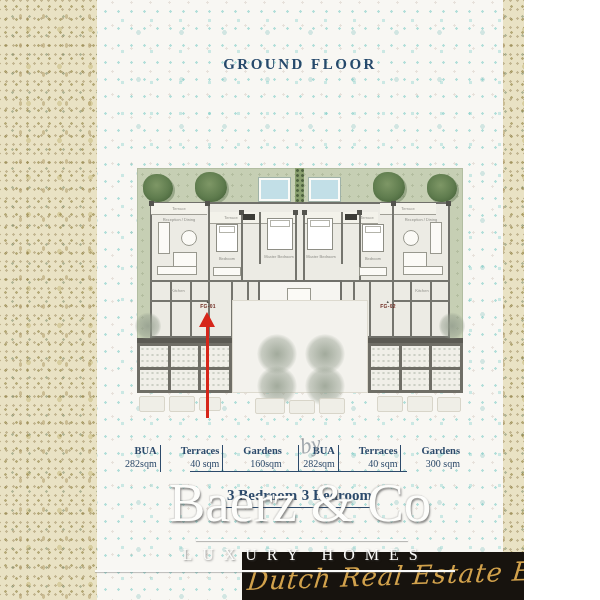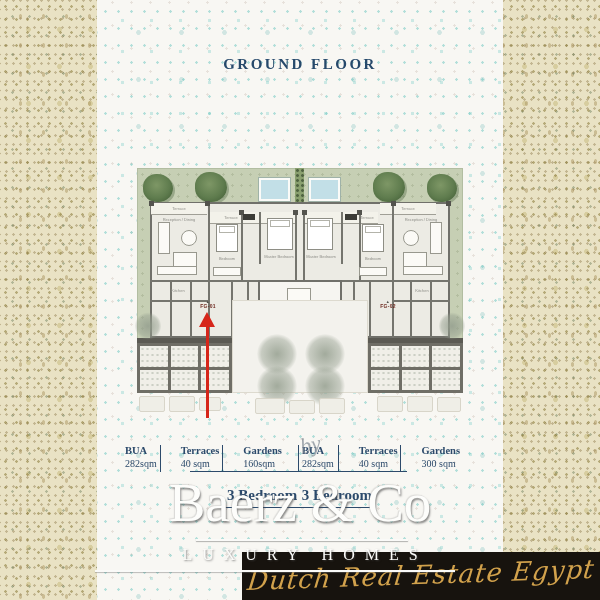--- a/index.html
+++ b/index.html
@@ -1,16 +1,16 @@
 <!DOCTYPE html>
 <html><head>
 <meta charset="utf-8">
 <style>
   html,body{margin:0;padding:0;}
-  #stage{position:relative;width:600px;height:600px;overflow:hidden;
+  #stage{position:relative;width:524px;height:600px;overflow:hidden;
     font-family:"Liberation Serif",serif;
     background-color:#e9e2c4;
     background-image:
       radial-gradient(rgba(138,122,58,.55) 1px, transparent 1.4px),
       radial-gradient(rgba(96,115,82,.40) 1px, transparent 1.4px),
       radial-gradient(rgba(165,143,88,.45) 1.6px, transparent 2px),
       radial-gradient(rgba(120,98,48,.35) 1px, transparent 1.3px),
       radial-gradient(rgba(210,200,150,.8) 2px, transparent 2.6px);
     background-size:11px 13px,17px 19px,23px 29px,7px 9px,31px 37px;
     background-position:0 0,4px 7px,9px 2px,3px 5px,13px 11px;}
@@ -66,21 +66,21 @@
   .arrow-line{position:absolute;left:69px;top:158px;width:3px;height:92px;background:#d6261a;z-index:4;}
   .arrow-head{position:absolute;left:62px;top:144px;width:0;height:0;z-index:4;
     border-left:8px solid transparent;border-right:8px solid transparent;border-bottom:15px solid #d6261a;}
   .unit-tag{position:absolute;width:36px;text-align:center;font-family:"Liberation Sans",sans-serif;
     font-size:5px;font-weight:bold;color:#6e2a20;letter-spacing:.3px;}
   .unit-tag .tri{display:block;font-size:4px;color:#53534d;line-height:3px;}
   .rl{position:absolute;font-family:"Liberation Sans",sans-serif;font-size:4px;color:#90908a;
     text-align:center;line-height:5px;white-space:nowrap;}
   
   .spec-group{position:absolute;top:445px;display:flex;color:#2c4a6b;}
-  .spec-col{flex:1;text-align:left;padding:0 3px 2px;}
+  .spec-col{flex:1;text-align:right;padding:0 3px 2px;}
   .spec-col+.spec-col{border-left:1px solid #2c4a6b;padding-left:20px;}
   .spec-label{font-size:10.5px;line-height:12px;font-weight:600;}
   .spec-value{font-size:10px;line-height:13px;}
   .spec-hline{position:absolute;left:190px;top:471px;width:217px;height:1px;background:#2c4a6b;}
   .bedrooms{position:absolute;left:225px;top:487px;width:145px;display:flex;justify-content:space-between;
     padding:0 2px 3px;border-bottom:1px solid #2c4a6b;color:#2c4a6b;font-size:15px;font-weight:600;z-index:3;}
   
   .wm-by{position:absolute;left:300px;top:432px;font-style:italic;font-size:22px;
     color:rgba(125,135,145,.7);transform:rotate(-12deg);z-index:6;}
   .wm-brand{position:absolute;left:97px;top:472px;width:406px;text-align:center;font-size:55px;line-height:62px;

